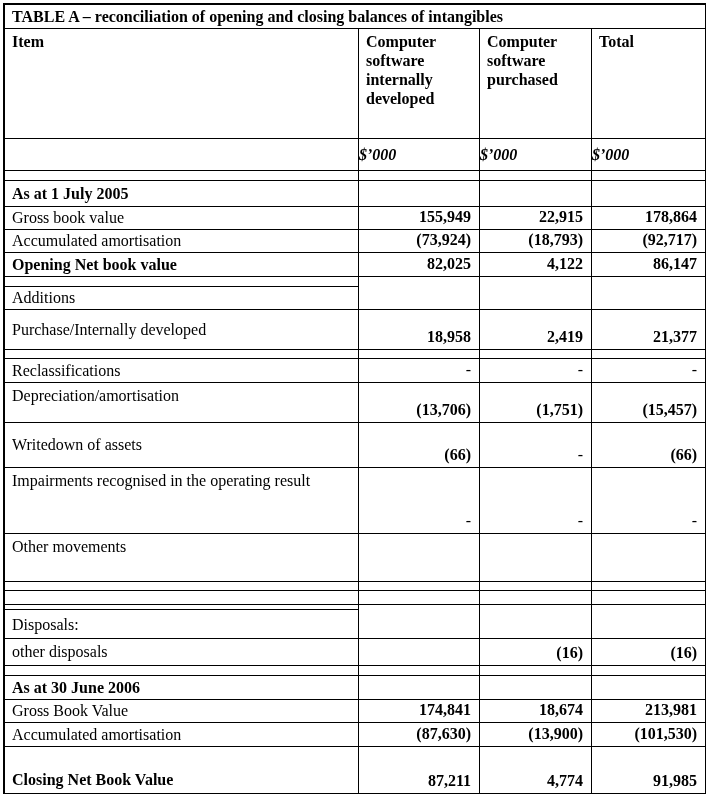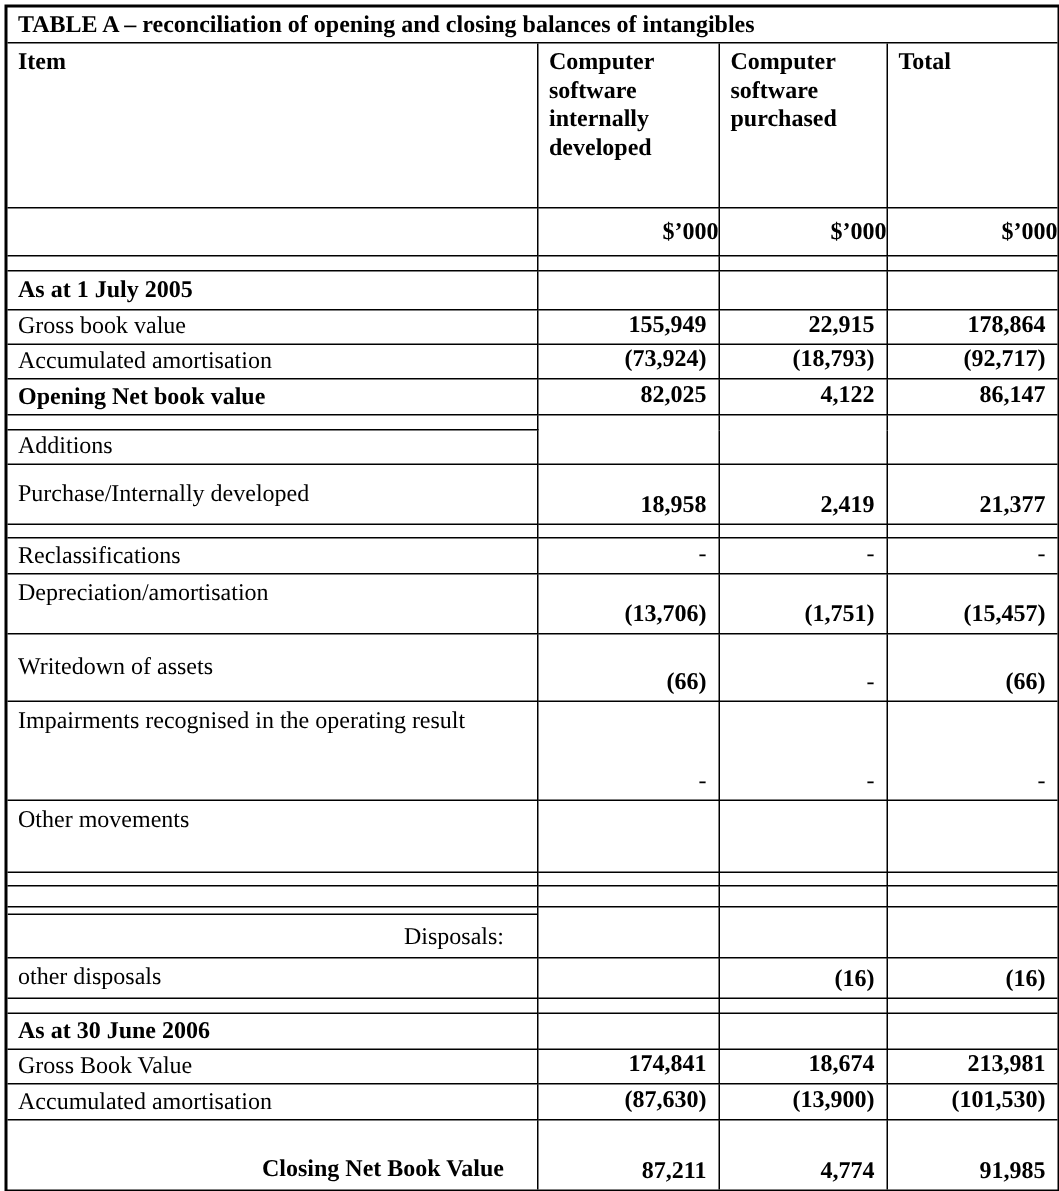--- a/index.html
+++ b/index.html
@@ -4,27 +4,27 @@
 <style>
   html,body{margin:0;padding:0;background:#fff;}
   body{width:706px;height:794px;font-family:"Liberation Serif","DejaVu Serif",serif;color:#000;}
   .wrap{padding:3px 2px 2px 3px;}
   table{border-collapse:separate;border-spacing:0;table-layout:fixed;width:700px;border:2px solid #000;}
   td{border-right:1px solid #000;border-bottom:1px solid #000;font-size:16px;line-height:19px;overflow:hidden;padding:0;vertical-align:middle;}
   td:last-child{border-right:0;}
   tr:last-child td{border-bottom:0;}
   .title-cell{font-weight:bold;padding:1px 22px 2px 7px;}
   .hdr{font-weight:bold;vertical-align:top;text-align:left;padding:3px 6px 2px 7px;}
-  .ctr{text-align:right;font-weight:bold;}
+  .ctr{text-align:left;font-weight:bold;font-style:italic;}
   .lbl{text-align:left;padding:1px 22px 2px 7px;}
   .num{text-align:right;vertical-align:bottom;font-weight:bold;padding:0 8px 3px 2px;}
   .dash{font-weight:normal;}
   .b{font-weight:bold;}
   .vt{vertical-align:top;padding-top:3px;}
-  .vb{vertical-align:bottom;padding-bottom:4px;text-align:right;}
+  .vb{vertical-align:bottom;padding-bottom:4px;}
   .nb{border-bottom:none;}
   .narrow span{display:block;max-width:300px;}
   .dbl{position:relative;}
   .dbl:before{content:"";position:absolute;left:0;right:0;top:4px;border-bottom:1px solid #000;}
 </style>
 </head>
 <body>
 
 <div class="wrap">
 <table>

